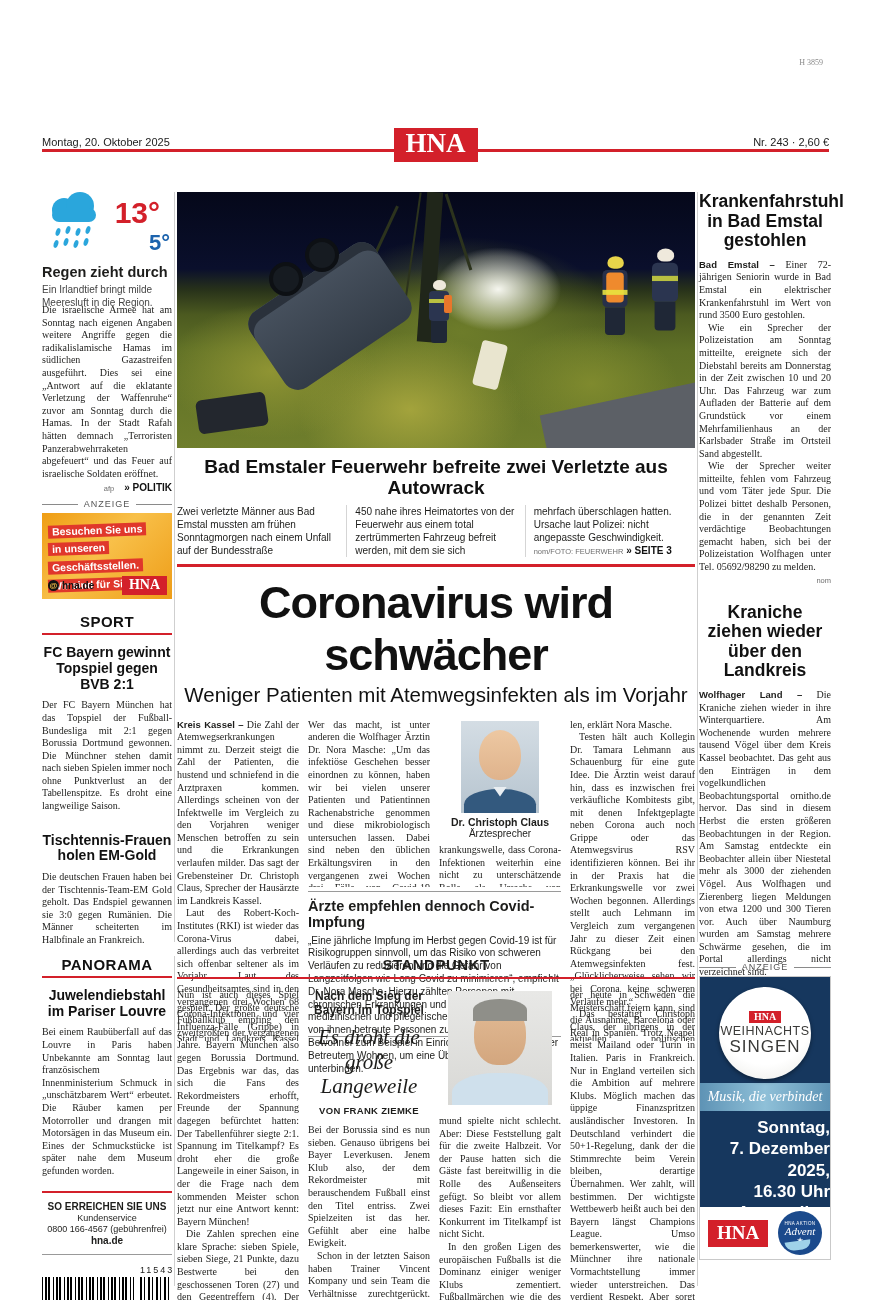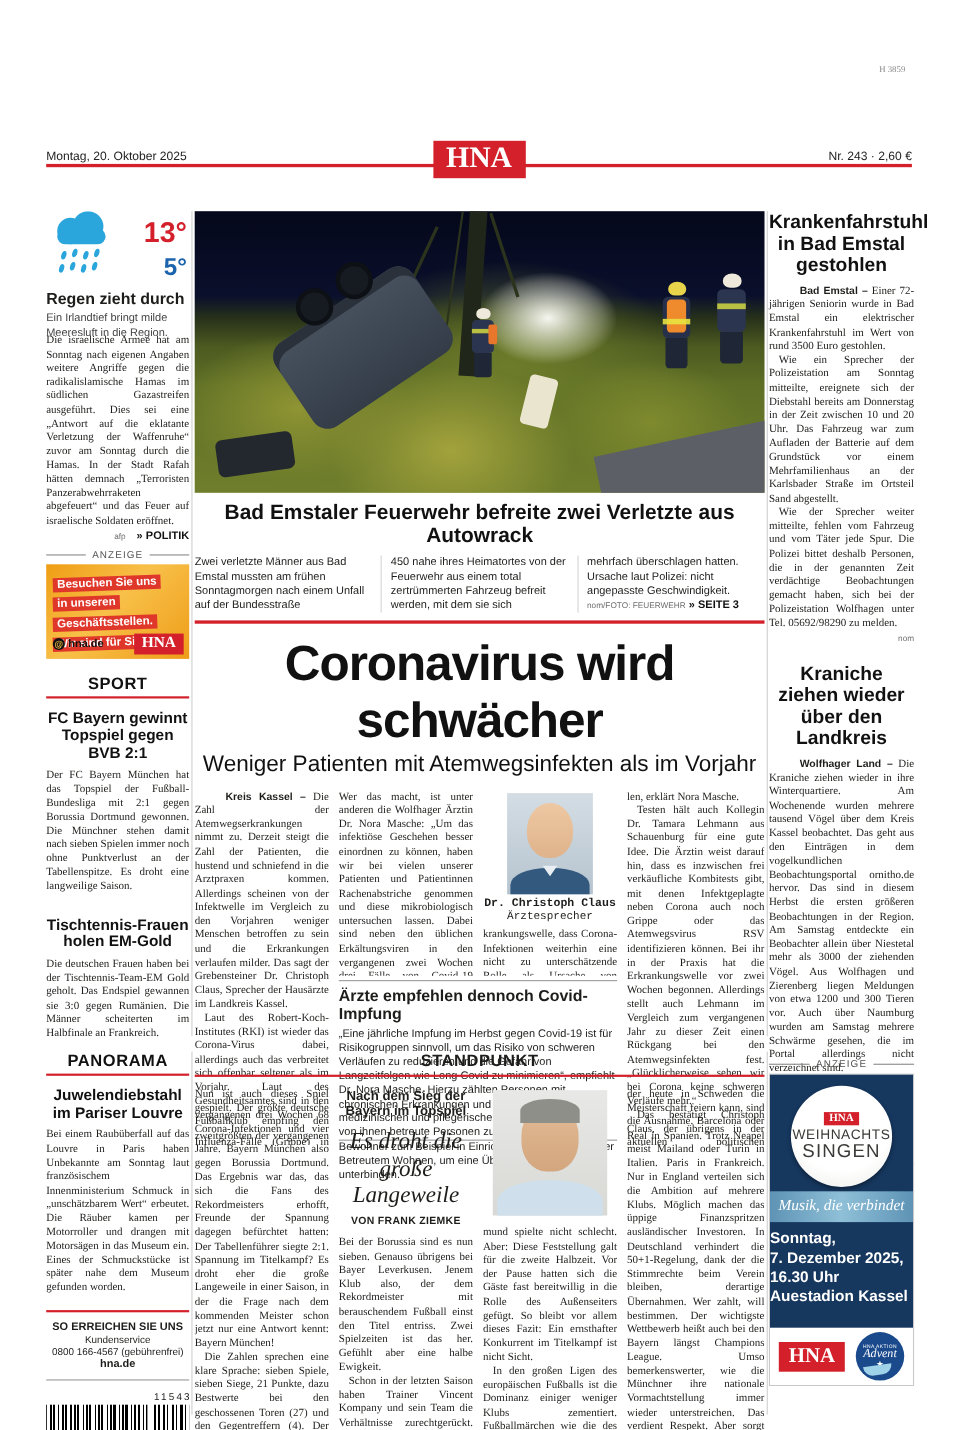--- a/index.html
+++ b/index.html
@@ -19,35 +19,35 @@
           font-size:27px;padding:1px 12px 3px;line-height:1.1;z-index:5;}
   .hna-mini{background:#d3202a;color:#fff;font-family:"Liberation Serif",serif;font-weight:bold;
           font-size:14px;padding:1px 7px 2px;display:inline-block;}
   
   .vline{position:absolute;width:1px;background:#cfcfcf;}
   .headline-s{font-family:"Liberation Sans",sans-serif;font-weight:bold;text-align:center;
           line-height:1.12;color:#111;}
   .bodytext{font-size:10px;line-height:1.26;text-align:justify;hyphens:auto;}
   .bodytext p{margin:0;}
   .bodytext p + p{text-indent:9px;}
-  .lead{font-family:"Liberation Sans",sans-serif;font-weight:bold;font-size:9.5px;padding-left:28px;}
+  .lead{font-family:"Liberation Sans",sans-serif;font-weight:bold;font-size:9.5px;}
   .credit-row{display:flex;justify-content:flex-end;align-items:baseline;gap:10px;margin-top:2px;}
   .credit{font-family:"Liberation Sans",sans-serif;font-size:7.5px;color:#6e6e6e;}
   .more{font-family:"Liberation Sans",sans-serif;font-weight:bold;font-size:10px;color:#111;}
   .sec-head{font-family:"Liberation Sans",sans-serif;font-weight:bold;font-size:15px;
           letter-spacing:.5px;text-align:center;border-bottom:2.5px solid #d3202a;
           padding-bottom:3px;margin-bottom:10px;color:#111;}
   .anz-label{display:flex;align-items:center;gap:6px;font-family:"Liberation Sans",sans-serif;
           font-size:9px;letter-spacing:1px;color:#555;margin:6px 0 4px;}
   .anz-label::before,.anz-label::after{content:"";flex:1;height:1px;background:#8a8a8a;}
   
   .col-left{position:absolute;left:42px;top:192px;width:130px;}
   .weather{position:relative;height:112px;}
-  .temp-hi{position:absolute;right:2px;top:4px;font-family:"Liberation Sans",sans-serif;
-          font-weight:bold;font-size:26px;color:#d3202a;}
+  .temp-hi{position:absolute;right:12px;top:4px;font-family:"Liberation Sans",sans-serif;
+          font-weight:bold;font-size:30px;color:#d3202a;}
   .temp-lo{position:absolute;right:2px;top:38px;font-family:"Liberation Sans",sans-serif;
           font-weight:bold;font-size:22px;color:#1c63ad;}
   .weather-head{position:absolute;left:0;top:72px;font-family:"Liberation Sans",sans-serif;
           font-weight:bold;font-size:14.5px;}
   .weather-text{position:absolute;left:0;top:92px;font-family:"Liberation Sans",sans-serif;
           font-size:10px;color:#444;line-height:1.25;}
   .h-israel{font-size:17px;margin:16px 0 8px;}
   .ad-top{margin-top:4px;height:86px;background:linear-gradient(135deg,#ef9d14,#f8c049 45%,#ee9d18);
           position:relative;padding:7px 6px 4px;box-sizing:border-box;}
   .ad-line{display:inline-block;background:#e0372b;color:#fff;font-family:"Liberation Sans",sans-serif;
@@ -108,21 +108,21 @@
   .infobox h4{margin:0 0 5px;font-family:"Liberation Sans",sans-serif;font-size:14.5px;}
   .infobox .txt{font-family:"Liberation Sans",sans-serif;font-size:10px;line-height:1.28;text-align:left;}
   .portrait{width:78px;height:92px;margin:2px auto 3px;position:relative;overflow:hidden;
        background:linear-gradient(180deg,#d4dde4,#b6c4cf);}
   .p-head{position:absolute;left:50%;top:9px;transform:translateX(-50%);width:42px;height:50px;
        background:linear-gradient(180deg,#edc8a2,#dfb38c);border-radius:50% 50% 46% 46%;}
   .p-shirt{position:absolute;bottom:-8px;left:50%;transform:translateX(-50%);width:72px;height:32px;
        background:#33597e;border-radius:48% 48% 0 0;}
   .p-collar{position:absolute;bottom:16px;left:50%;transform:translateX(-50%);width:14px;height:10px;
        background:#e9eef2;clip-path:polygon(0 0,100% 0,50% 100%);}
-  .p-cap{font-family:Liberation Mono, monospace;text-align:center;line-height:1.2;}
+  .p-cap{font-family:Liberation Sans, sans-serif;text-align:center;line-height:1.2;}
   .p-name{font-weight:bold;font-size:10.5px;}
   .p-role{font-size:10px;}
   
   .col-right{position:absolute;left:699px;top:192px;width:132px;}
   .h-right{font-size:17.5px;margin-bottom:8px;}
   .h-right2{font-size:17.5px;margin:18px 0 8px;}
   
   .bl{position:absolute;left:42px;top:956px;width:130px;}
   .h-pan{font-size:14px;margin:2px 0 7px;}
   .contact{border-top:2px solid #d3202a;margin-top:14px;padding-top:8px;text-align:center;
@@ -167,22 +167,22 @@
       display:flex;flex-direction:column;align-items:center;justify-content:center;gap:1px;
       box-shadow:0 2px 4px rgba(0,0,0,.4);z-index:2;}
   .badge .b-hna{background:#d3202a;color:#fff;font-family:"Liberation Serif",serif;font-weight:bold;
       font-size:10px;padding:0 5px 1px;}
   .badge .b-t1{font-family:"Liberation Sans",sans-serif;font-size:12.5px;letter-spacing:.5px;color:#3a3a38;}
   .badge .b-t2{font-family:"Liberation Sans",sans-serif;font-size:17px;letter-spacing:1px;color:#3a3a38;line-height:.9;}
   .band{position:absolute;left:0;right:0;top:106px;height:28px;
       background:linear-gradient(90deg,#5e93b5,#8fc0d8 50%,#5e93b5);display:flex;align-items:center;
       justify-content:center;}
   .band span{font-family:"Liberation Serif",serif;font-style:italic;font-size:14px;color:#fff;}
-  .ad2-event{position:absolute;left:0;right:0;top:140px;text-align:left;color:#fff;
-      font-family:"Liberation Sans",sans-serif;font-weight:bold;font-size:14px;line-height:1.25;}
+  .ad2-event{position:absolute;left:0;right:0;top:140px;text-align:right;color:#fff;
+      font-family:"Liberation Sans",sans-serif;font-weight:bold;font-size:17px;line-height:1.25;}
   .ad2-tix{position:absolute;left:0;right:0;top:196px;text-align:center;color:#fff;
       font-family:"Liberation Sans",sans-serif;font-weight:bold;font-size:9.5px;line-height:1.3;}
   .tix-site{display:inline-flex;align-items:center;gap:3px;}
   .at2{width:10px;height:10px;border-radius:50%;background:#fff;color:#16375e;font-size:7px;
       display:inline-flex;align-items:center;justify-content:center;}
   .ad2-foot{background:#fff;height:52px;display:flex;align-items:center;justify-content:space-between;
       padding:0 8px;}
   .advent{width:44px;height:44px;border-radius:50%;background:#1b4a8c;position:relative;
       display:flex;flex-direction:column;align-items:center;justify-content:center;color:#fff;}
   .advent .av-top{font-family:"Liberation Sans",sans-serif;font-size:4.5px;letter-spacing:.4px;}

